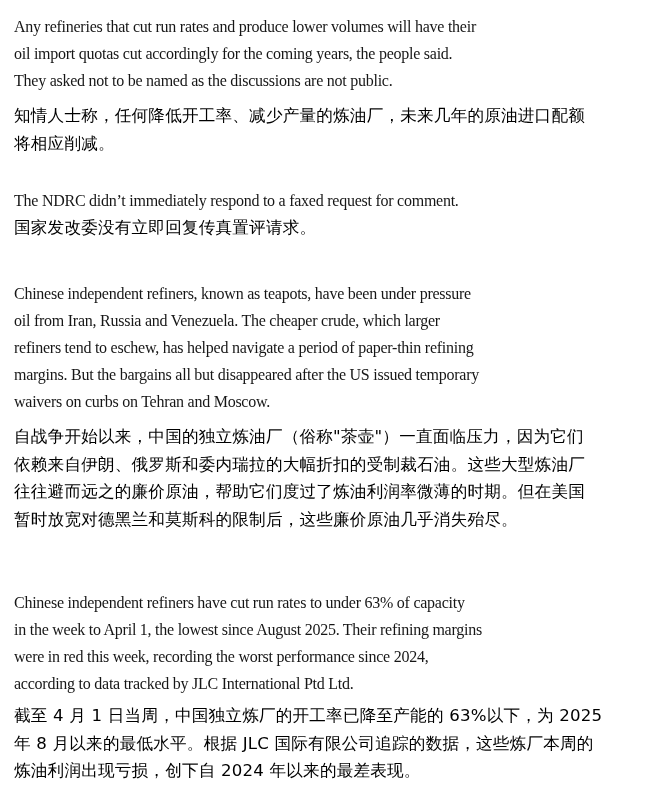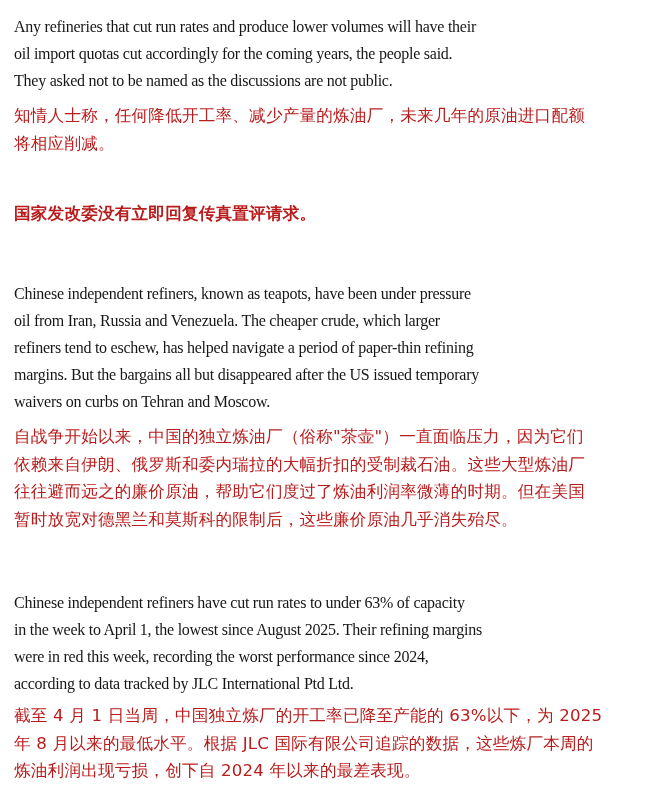--- a/index.html
+++ b/index.html
@@ -30,21 +30,21 @@
       font-size: 16px;
       line-height: 27px;
       letter-spacing: -0.25px;
       color: #161616;
       margin: 0;
     }
     .zh {
       font-family: "DejaVu Sans", "Liberation Sans", sans-serif;
       font-size: 16.6px;
       line-height: 27.5px;
-      color: #b91c1c;
+      color: #000000;
       margin: 0;
       letter-spacing: 0.2px;
     }
     .en span.line, .zh span.line {
       display: block;
       white-space: nowrap;
     }
   </style>
 </head>
 <body>
@@ -57,21 +57,24 @@
       <span class="line">oil import quotas cut accordingly for the coming years, the people said.</span>
       <span class="line">They asked not to be named as the discussions are not public.</span>
     </p>
     <p class="zh" style="margin-top:8px;">
       <span class="line">知情人士称，任何降低开工率、减少产量的炼油厂，未来几年的原油进口配额</span>
       <span class="line">将相应削减。</span>
     </p>
   </div>
 
   <div class="para" style="top:187px;">
-    <p class="zh" style="margin-top:13px;font-weight:bold;">
+    <p class="en">
+      <span class="line">The NDRC didn’t immediately respond to a faxed request for comment.</span>
+    </p>
+    <p class="zh" style="margin-top:0;">
       <span class="line">国家发改委没有立即回复传真置评请求。</span>
     </p>
   </div>
 
   <div class="para" style="top:280px;">
     <p class="en">
       <span class="line">Chinese independent refiners, known as teapots, have been under pressure</span>
       <span class="line">oil from Iran, Russia and Venezuela. The cheaper crude, which larger</span>
       <span class="line">refiners tend to eschew, has helped navigate a period of paper-thin refining</span>
       <span class="line">margins. But the bargains all but disappeared after the US issued temporary</span>

